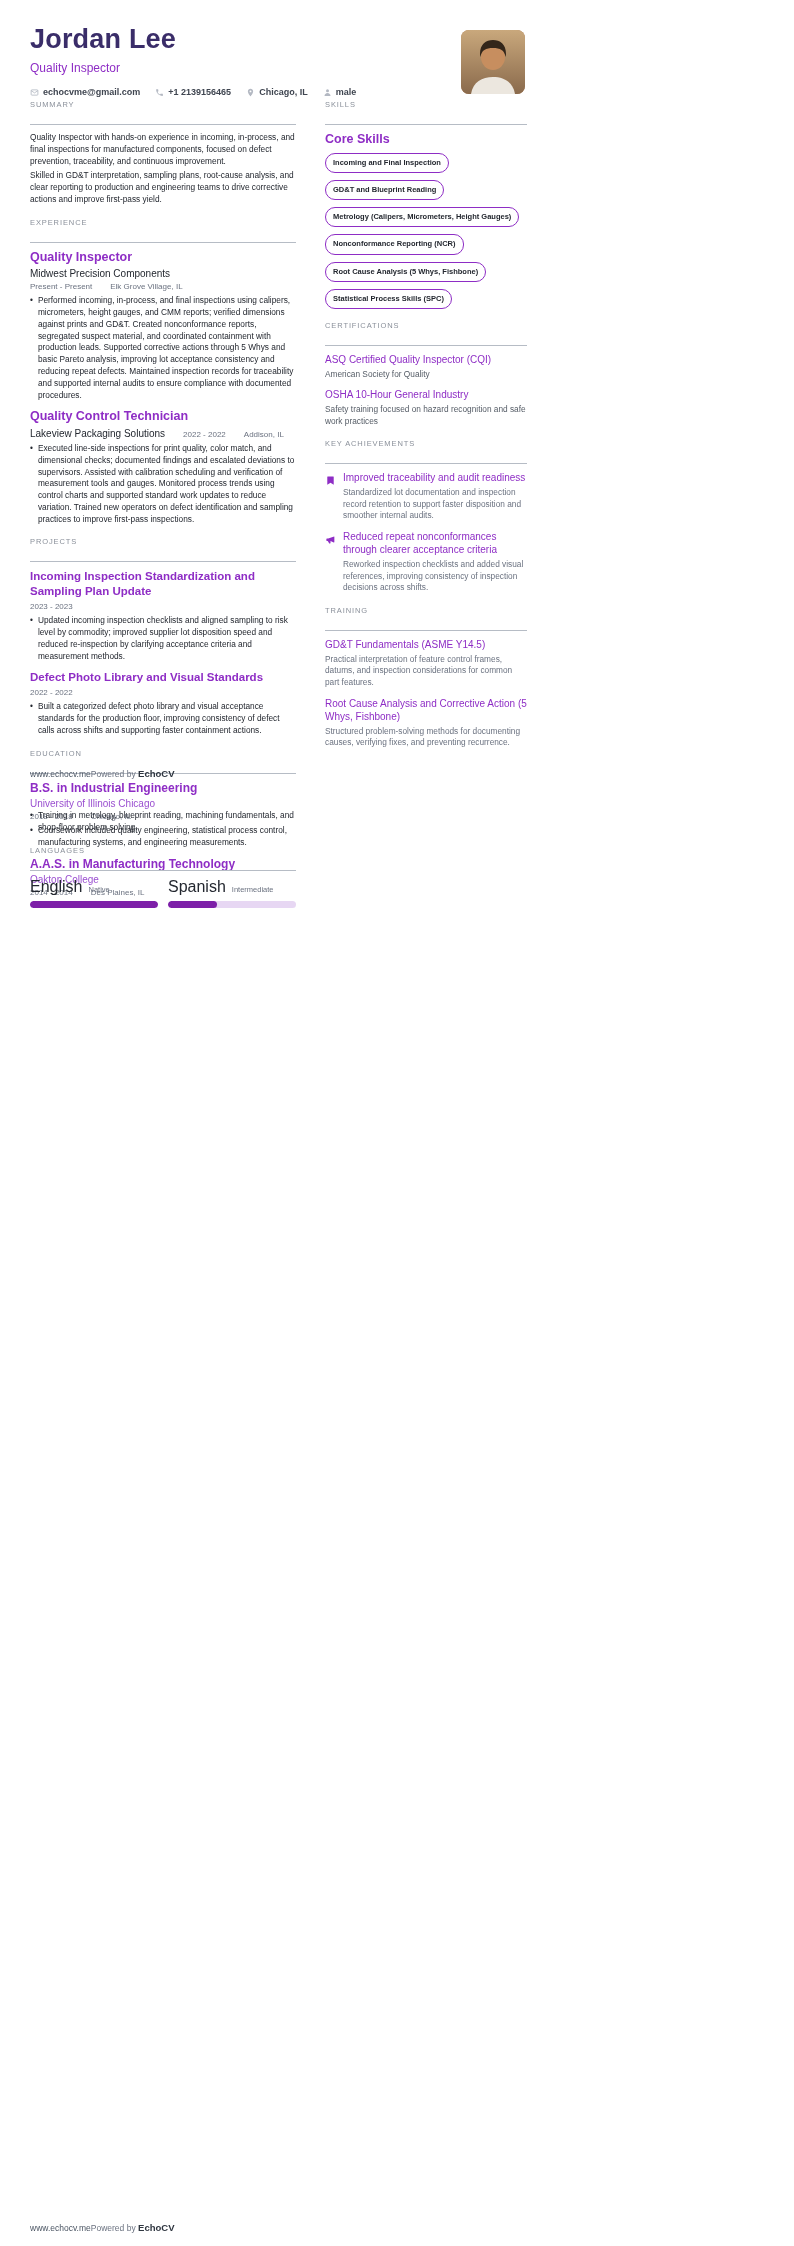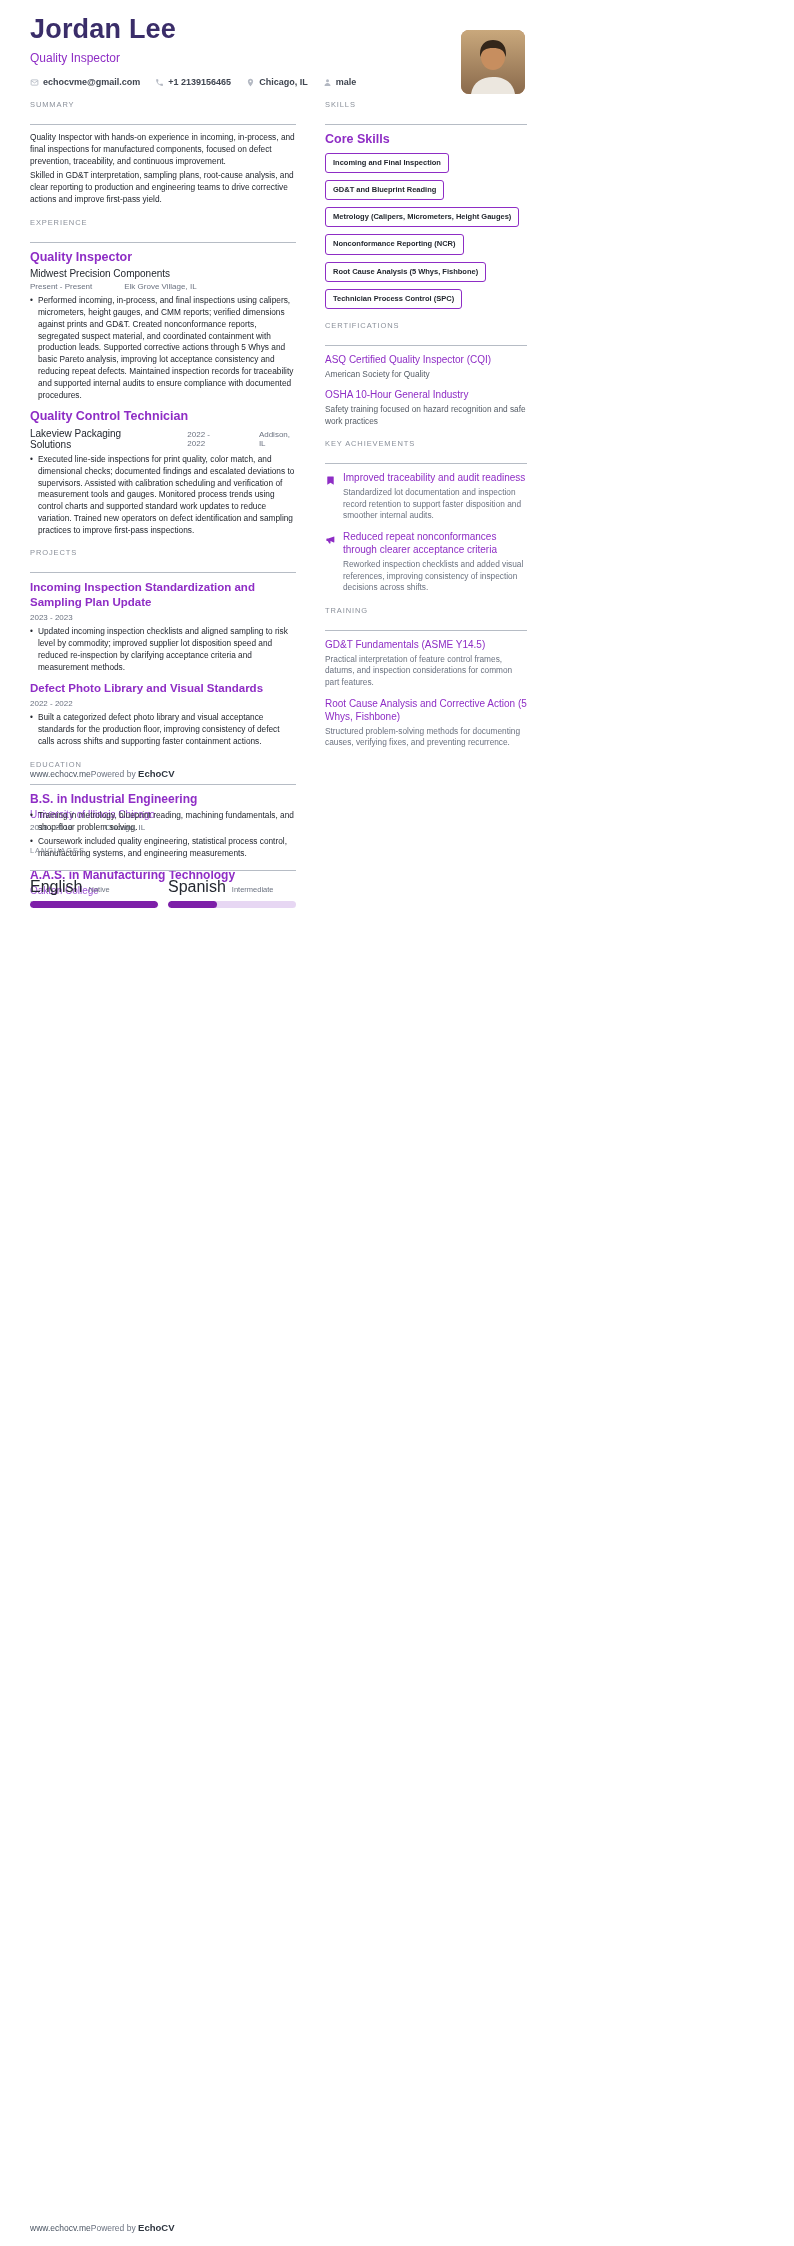--- a/index.html
+++ b/index.html
@@ -1,21 +1,21 @@
 <!DOCTYPE html>
 <html><head>
 <meta charset="utf-8">
 <style>
   * { margin:0; padding:0; box-sizing:border-box; }
   html,body { background:#ffffff; }
   body { font-family:"Liberation Sans", sans-serif; color:#23272f; }
   .canvas { position:relative; width:794px; height:2246px; background:#ffffff; overflow:hidden; }
 
   
-  .header { position:absolute; left:30px; top:14px; width:410px; }
+  .header { position:absolute; left:30px; top:24px; width:410px; }
   .name { font-size:27px; font-weight:700; color:#3a2d69; letter-spacing:0.2px; }
   .job-title { font-size:12px; color:#8e2dc5; font-weight:500; margin-top:6px; }
   .contact-row { display:flex; gap:15px; margin-top:12px; align-items:center; flex-wrap:nowrap;font-weight:bold; }
   .contact { display:flex; align-items:center; gap:4px; font-size:9px; color:#3f4550; white-space:nowrap; }
   .contact svg { width:9px; height:9px; color:#b3b8c2; flex:none; }
 
   .photo { position:absolute; left:461px; top:30px; width:64px; height:64px; border-radius:8px; overflow:hidden; background:#b28057; }
   .photo svg { display:block; width:100%; height:100%; }
 
   
@@ -26,21 +26,21 @@
   .section { margin-bottom:12px; }
   .section-label { font-size:7.5px; letter-spacing:0.9px; color:#8a909a; font-weight:500;
                    padding-bottom:15px; border-bottom:1px solid #b6bcc5; margin-bottom:7px; }
 
   .para { font-size:8.3px; line-height:1.42; color:#23272f; margin-bottom:3px; }
 
   
   .entry { margin-bottom:8px; }
   .xp-title { font-size:12.5px; font-weight:600; color:#8e2dc5; line-height:1.25; }
   .xp-company { font-size:10px; font-weight:500; color:#23272f; margin-top:3px; }
-  .meta-row { display:flex; gap:32px; align-items:baseline; font-size:8px; color:#6b7280; margin-top:3px; }
+  .meta-row { display:flex; gap:18px; align-items:baseline; font-size:8px; color:#6b7280; margin-top:3px; }
   .meta-row .company-inline { font-size:10px; font-weight:500; color:#23272f; }
   .bullets { margin-top:4px; }
   .bullet { display:flex; gap:5px; font-size:8.3px; line-height:1.42; color:#23272f; margin-bottom:2px; }
   .bullet .dot { flex:none; }
 
   .proj-title { font-size:11.5px; font-weight:600; color:#8e2dc5; line-height:1.3; }
 
   .edu-degree { font-size:12px; font-weight:600; color:#8e2dc5; line-height:1.3; }
   .edu-school { font-size:10px; font-weight:500; color:#9a4fd0; margin-top:2px; }
 
@@ -48,21 +48,21 @@
   .lang-row { display:flex; gap:10px; }
   .lang-item { width:128px; }
   .lang-head { display:flex; align-items:baseline; gap:6px; }
   .lang-name { font-size:16px; font-weight:500; color:#23272f; }
   .lang-level { font-size:7.5px; color:#6b7280; }
   .lang-bar { margin-top:5px; height:7px; border-radius:4px; background:#e7d7f3; overflow:hidden; }
   .lang-fill { height:100%; border-radius:4px; background:#7d1fa8; }
 
   
   .skills-group-title { font-size:12.5px; font-weight:600; color:#8e2dc5; margin-bottom:7px; }
-  .chip { display:block; width:fit-content; max-width:100%; border:1px solid #8e2dc5; border-radius:3px;
+  .chip { display:block; width:fit-content; max-width:100%; border:1px solid #8e2dc5; border-radius:10px;
           padding:4px 7px; font-size:7.5px; font-weight:700; color:#23272f; line-height:1.35; margin-bottom:7px; }
 
   .cert-name { font-size:10px; font-weight:500; color:#8e2dc5; line-height:1.3; margin-bottom:3px; }
   .cert-detail { font-size:8.3px; color:#555c66; line-height:1.38; margin-bottom:8px; }
 
   .ach { display:flex; gap:7px; margin-bottom:9px; }
   .ach-icon { flex:none; width:11px; color:#8e2dc5; padding-top:1px; }
   .ach-icon svg { width:11px; height:11px; }
   .ach-title { font-size:10px; font-weight:500; color:#8e2dc5; line-height:1.3; }
   .ach-desc { font-size:8.3px; color:#6b7280; line-height:1.38; margin-top:3px; }
@@ -236,21 +236,21 @@
   <div class="col-right">
 
     <div class="section">
       <div class="section-label">SKILLS</div>
       <div class="skills-group-title">Core Skills</div>
       <span class="chip">Incoming and Final Inspection</span>
       <span class="chip">GD&amp;T and Blueprint Reading</span>
       <span class="chip">Metrology (Calipers, Micrometers, Height Gauges)</span>
       <span class="chip">Nonconformance Reporting (NCR)</span>
       <span class="chip">Root Cause Analysis (5 Whys, Fishbone)</span>
-      <span class="chip">Technician Process Control (SPC)</span>
+      <span class="chip">Statistical Process Skills (SPC)</span>
     </div>
 
     <div class="section">
       <div class="section-label">CERTIFICATIONS</div>
       <div>
         <div class="cert-name">ASQ Certified Quality Inspector (CQI)</div>
         <div class="cert-detail">American Society for Quality</div>
       </div>
       <div>
         <div class="cert-name">OSHA 10-Hour General Industry</div>

